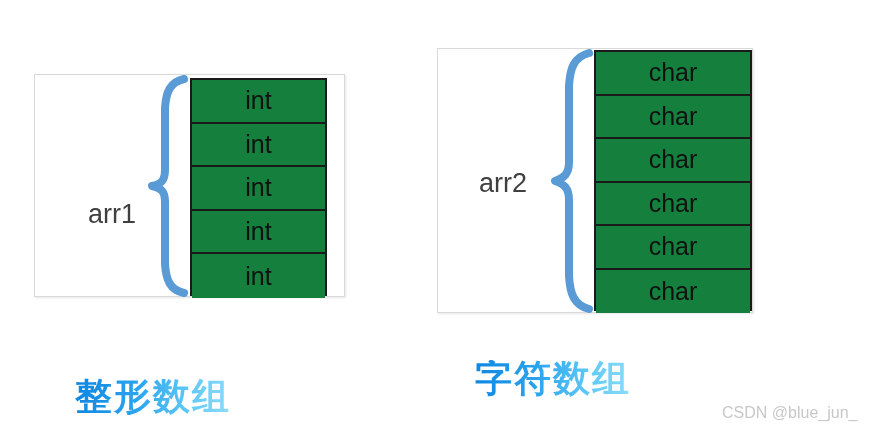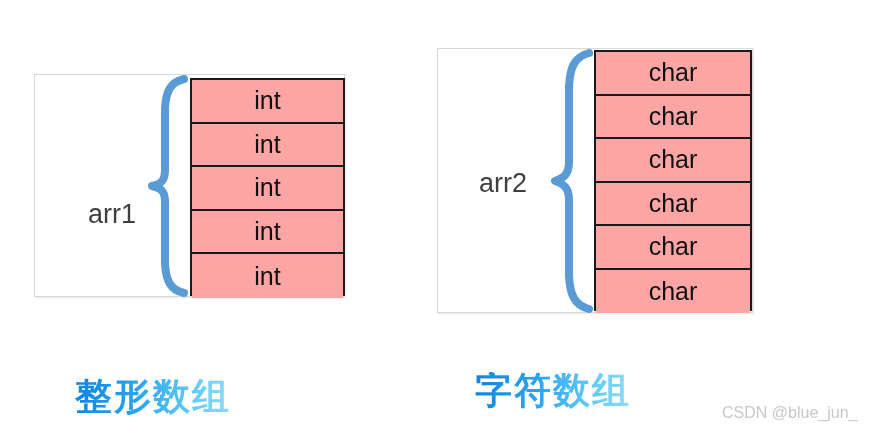--- a/index.html
+++ b/index.html
@@ -53,21 +53,21 @@
 
   .cells {
     position: absolute;
     border: 2.5px solid #1a1a1a;
     box-sizing: border-box;
     background: #8CCB46;
   }
 
   .cell {
     box-sizing: border-box;
-    background: #fca5a5;
+    background: #15803d;
     border-bottom: 2.5px solid #1a1a1a;
     display: flex;
     align-items: center;
     justify-content: center;
     color: #101010;
     font-size: 25px;
     font-family: "Liberation Sans", sans-serif;
   }
   .cell:last-child {
     border-bottom: none;
@@ -113,21 +113,21 @@
         <path d="M44 5
                  C 30 8, 26 18, 25 34
                  L 25 96
                  C 25 107, 21 110, 12 112
                  C 21 114, 25 117, 25 128
                  L 25 190
                  C 26 206, 30 216, 44 219" fill="none" stroke="#5B9BD5" stroke-width="8" stroke-linecap="round" stroke-linejoin="round"></path>
       </svg>
     </div>
 
-    <div class="cells" style="left:190px; top:78px; width:155px; height:218px;">
+    <div class="cells" style="left:190px; top:78px; width:137px; height:218px;">
       <div class="cell" style="height:43.6px;">int</div>
       <div class="cell" style="height:43.6px;">int</div>
       <div class="cell" style="height:43.6px;">int</div>
       <div class="cell" style="height:43.6px;">int</div>
       <div class="cell" style="height:43.6px;">int</div>
     </div>
 
     <div class="caption" style="left:75px; top:330px;">整形数组</div>
   </div>
 
@@ -151,18 +151,18 @@
 
     <div class="cells" style="left:194px; top:50px; width:158px; height:261px;">
       <div class="cell" style="height:43.5px;">char</div>
       <div class="cell" style="height:43.5px;">char</div>
       <div class="cell" style="height:43.5px;">char</div>
       <div class="cell" style="height:43.5px;">char</div>
       <div class="cell" style="height:43.5px;">char</div>
       <div class="cell" style="height:43.5px;">char</div>
     </div>
 
-    <div class="caption" style="left:75px; top:324px;">字符数组</div>
+    <div class="caption" style="left:75px; top:312px;">字符数组</div>
   </div>
 
   <div class="watermark" style="left:722px; top:404px;">CSDN @blue_jun_</div>
 
 </div>
 
 </body></html>

